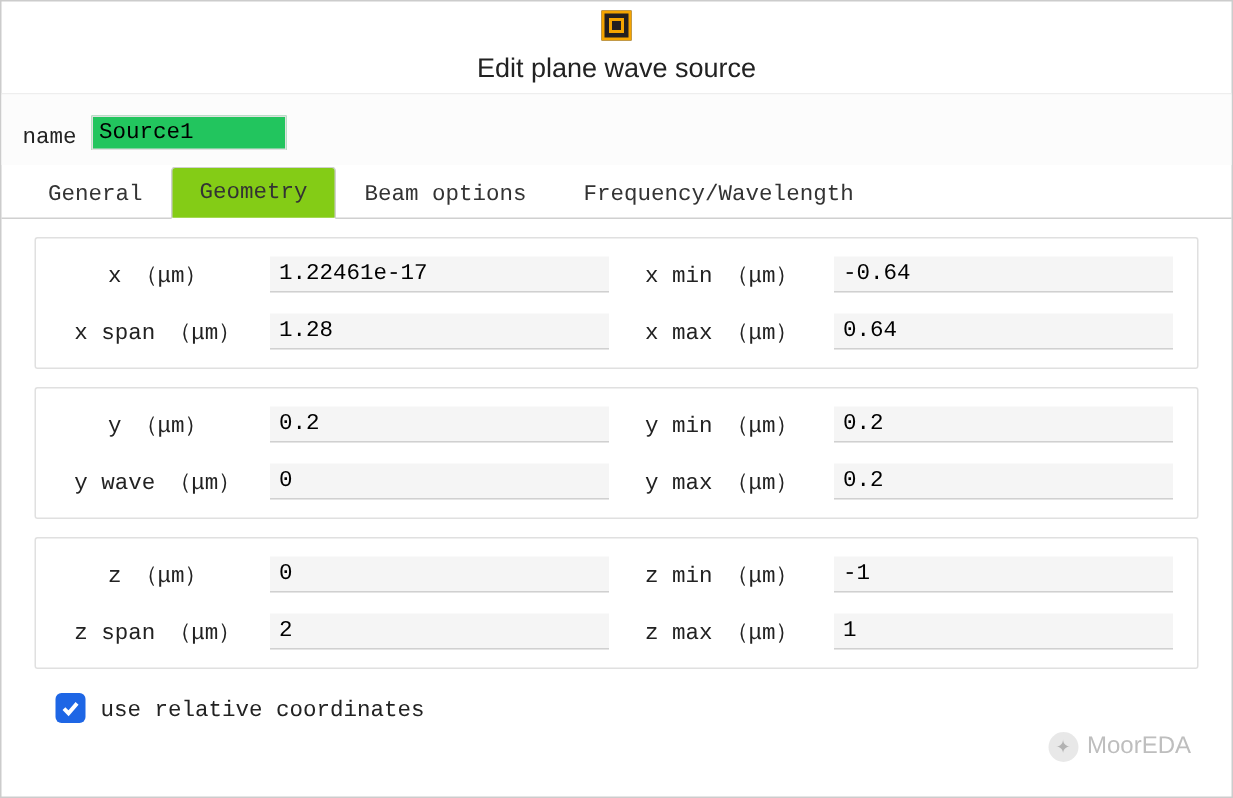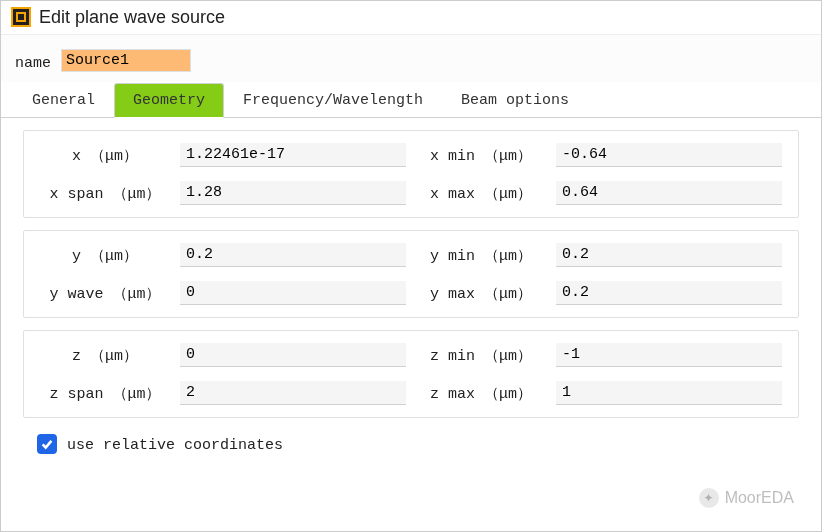--- a/index.html
+++ b/index.html
@@ -8,26 +8,27 @@
     font-size: 15px;
     color: #222;
     background: #fff;
     width: 822px;
     height: 532px;
     overflow: hidden;
     position: relative;
   }
   .window { border: 1px solid #ccc; width: 100%; height: 100%; display: flex; flex-direction: column; }
   .titlebar {
-    display: flex; align-items: flex-start; gap: 8px;
+    display: flex; align-items: center; gap: 8px;
     padding: 6px 10px;
     border-bottom: 1px solid #eee;
     font-family: Arial, sans-serif;
     font-size: 18px;
     font-weight: 500;
+    flex-direction: column;
   }
   .app-icon {
     width: 20px; height: 20px;
     background: #231f20;
     border: 2px solid #f4a400;
     position: relative;
   }
   .app-icon::after {
     content: "";
     position: absolute;
@@ -39,25 +40,25 @@
     padding: 14px 14px 10px 14px;
     background: #fcfcfc;
     font-size: 15px;
   }
   .name-input {
     width: 130px;
     font-family: inherit;
     font-size: 15px;
     padding: 2px 4px;
     border: 1px solid #e0e0e0;
-    background: #fdba74;
+    background: #22c55e;
   }
   .tabs {
     display: flex;
-    align-items: flex-start;
+    align-items: center;
     padding: 0 12px;
     border-bottom: 1px solid #d0d0d0;
     gap: 0;
     font-size: 15px;
   }
   .tab {
     padding: 8px 18px 8px 18px;
     cursor: pointer;
     color: #333;
     border: 1px solid transparent;
@@ -153,22 +154,22 @@
   </div>
 
   <div class="name-row">
     <span>name</span>
     <input class="name-input" type="text" value="Source1" style="">
   </div>
 
   <div class="tabs">
     <div class="tab">General</div>
     <div class="tab active">Geometry</div>
+    <div class="tab">Beam options</div>
     <div class="tab">Frequency/Wavelength</div>
-    <div class="tab">Beam options</div>
   </div>
 
   <div class="tab-content">
 
     <div class="axis-group">
       <div class="field">
         <span class="field-label">x （μm）</span>
         <input class="field-input" type="text" value="1.22461e-17" style="">
       </div>
       <div class="field">

